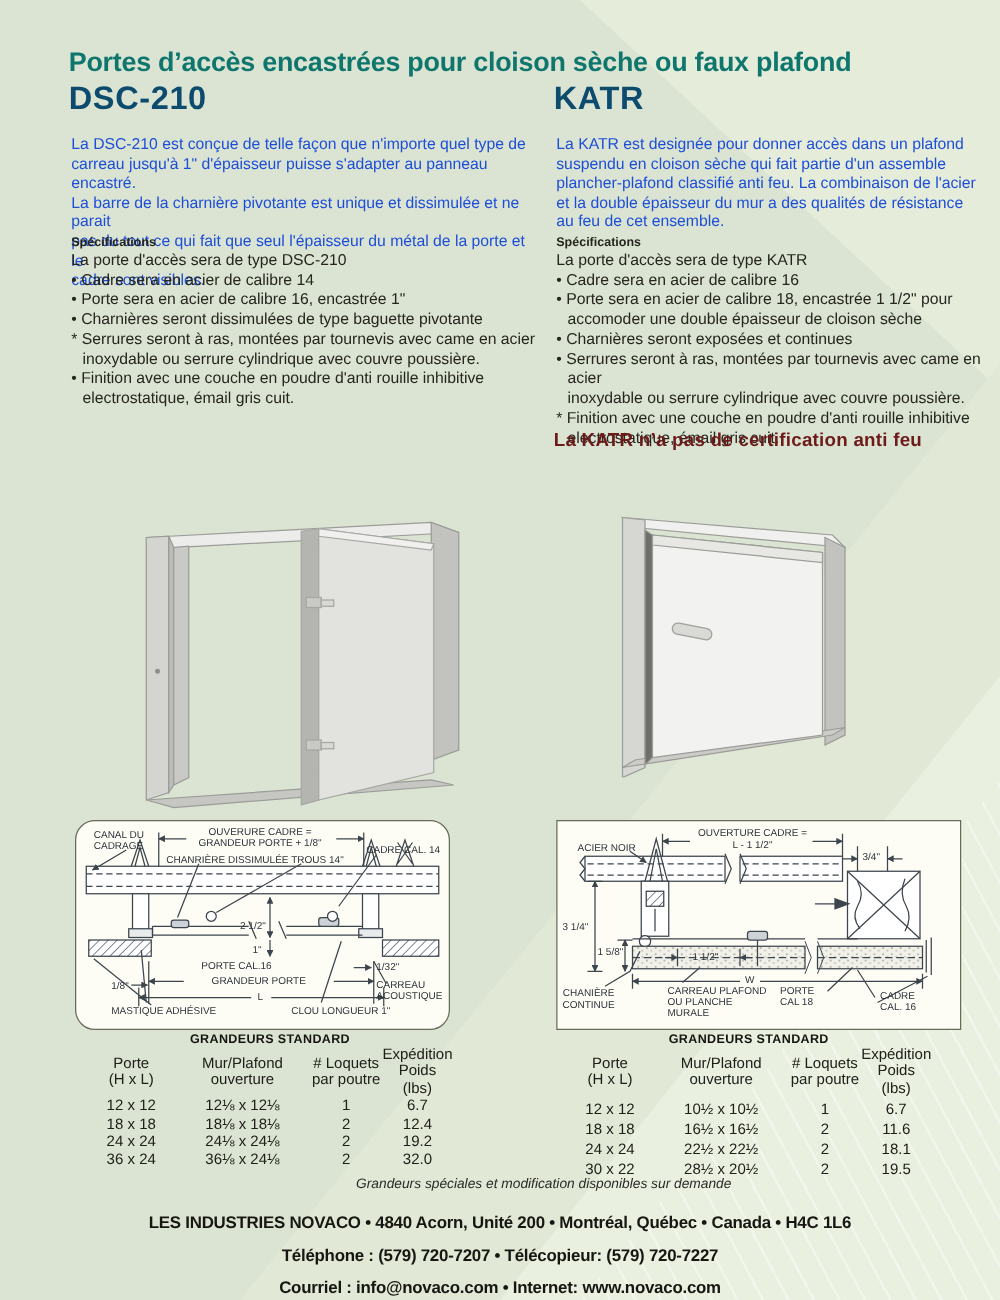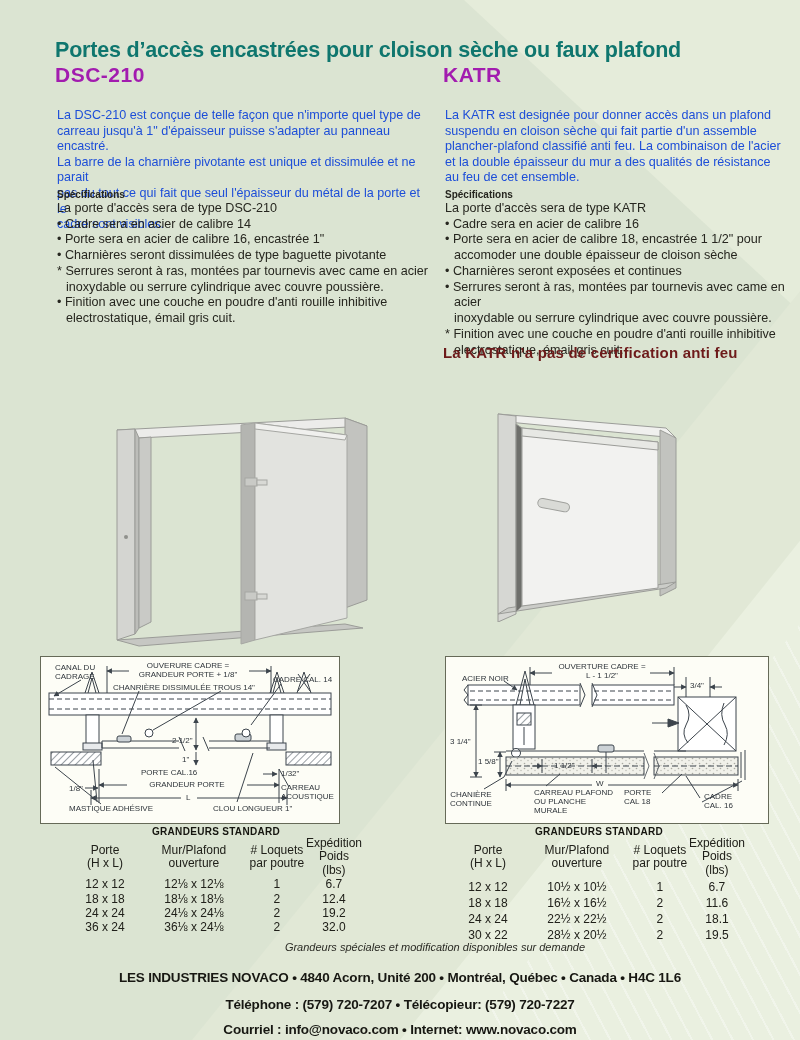--- a/index.html
+++ b/index.html
@@ -11,21 +11,21 @@
   .bg{position:absolute;inset:0;pointer-events:none;}
   .bg1{background:#e5ecda;clip-path:polygon(58% 0,100% 0,100% 30%);}
   .bg2{background:#e1e8d6;clip-path:polygon(100% 28%,100% 100%,24% 100%);}
   .bg3{background:#eaf0e0;clip-path:polygon(100% 52%,100% 100%,50% 100%);}
   .bg4{background:repeating-linear-gradient(62deg,rgba(255,255,255,0) 0 16px,rgba(255,255,255,.35) 16px 18px);
        clip-path:polygon(100% 60%,100% 100%,58% 100%);}
   .content{position:absolute;inset:0;}
 
   .page-title{position:absolute;left:55px;top:38px;font-size:21.5px;font-weight:bold;
     letter-spacing:-.2px;color:#0f766e;white-space:nowrap;}
-  .model-title{position:absolute;top:63px;font-size:21px;font-weight:bold;color:#a21caf;letter-spacing:.5px;}
+  .model-title{position:absolute;top:63px;font-size:26px;font-weight:bold;color:#0c4a6e;letter-spacing:.5px;}
   .model-dsc{left:55px;} .model-katr{left:443px;}
 
   .body-text{font-size:12.6px;line-height:1.24;color:#1d4ed8;white-space:pre-line;}
   .intro-left{position:absolute;left:57px;top:108px;width:370px;}
   .intro-right{position:absolute;left:445px;top:108px;width:345px;}
 
   .specs{position:absolute;width:380px;}
   .specs-left{left:57px;top:189px;}
   .specs-right{left:445px;top:189px;width:360px;}
   .specs-title{font-weight:bold;font-size:10px;margin-bottom:1px;}
@@ -33,21 +33,21 @@
   .bullet{font-size:12.6px;line-height:1.25;white-space:pre-line;padding-left:9px;text-indent:-9px;}
 
   .katr-note{position:absolute;left:443px;top:344px;font-size:15px;font-weight:bold;
     color:#6d1a1a;letter-spacing:.2px;}
 
   .photo{position:absolute;}
   .photo-left{left:95px;top:392px;width:300px;height:258px;}
   .photo-right{left:470px;top:390px;width:300px;height:232px;}
 
   .diagram{position:absolute;background:#fdfdf6;border:1px solid #666a58;}
-  .diagram-left{left:40px;top:656px;width:298px;height:166px;}
+  .diagram-left{left:60px;top:656px;width:298px;height:166px;border-radius:16px;}
   .diagram-right{left:445px;top:656px;width:322px;height:166px;}
   .diagram svg.draw{position:absolute;left:0;top:0;width:100%;height:100%;}
   .dlabel{position:absolute;font-size:8px;line-height:1.15;color:#2e343a;white-space:pre-line;
     font-family:"Liberation Sans",sans-serif;}
   .dlabel.c{text-align:center;}
 
   .stdtable{position:absolute;width:292px;}
   .stdtable-left{left:70px;top:826px;}
   .stdtable-right{left:453px;top:826px;}
   .table-title{text-align:center;font-weight:bold;font-size:10px;letter-spacing:.3px;color:#15150f;}

